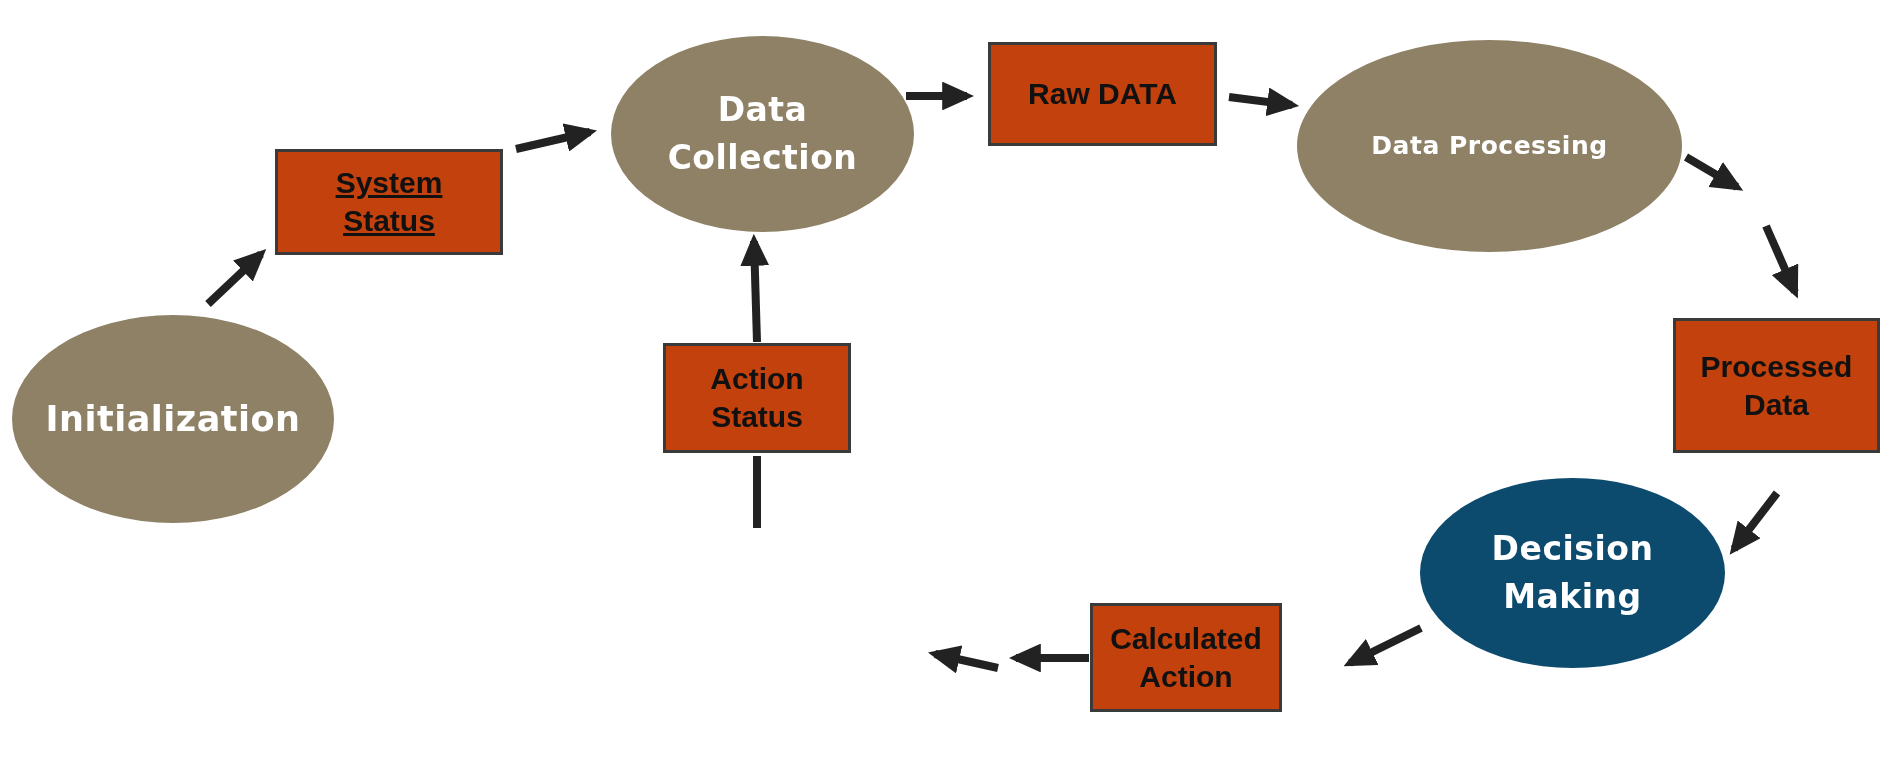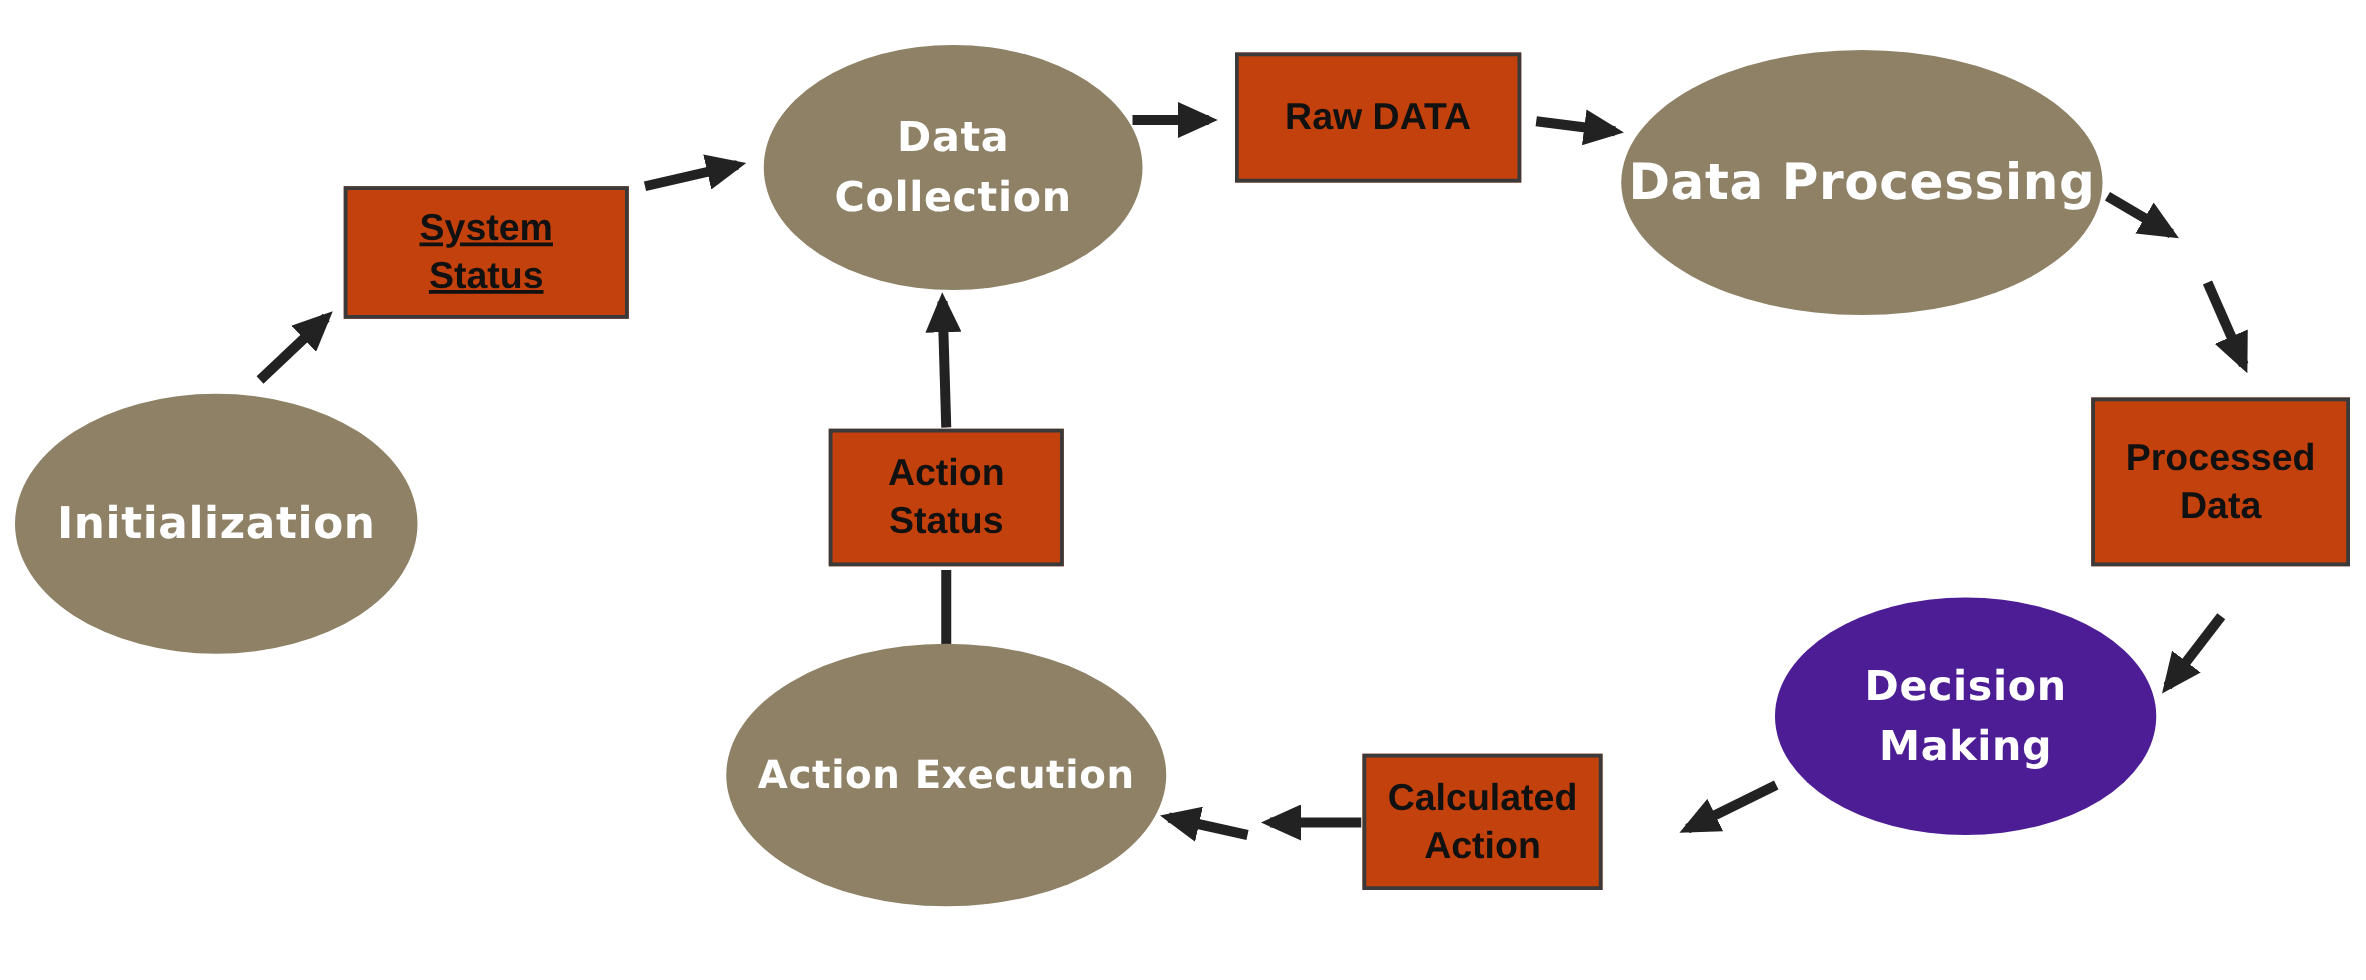--- a/index.html
+++ b/index.html
@@ -28,21 +28,21 @@
   .ellipse {
     border-radius: 50%;
     background: #8E8166;
     color: #FFFFFF;
     font-family: "DejaVu Sans", sans-serif;
     font-size: 33px;
     line-height: 1.45;
     letter-spacing: 0.5px;
   }
   .ellipse.decision {
-    background: #4c1d95;
+    background: #0c4a6e;
   }
   .box {
     background: #c2410c;
     border: 3px solid #3A3A3A;
     color: #111111;
     font-family: "Liberation Sans", sans-serif;
     font-size: 30px;
     line-height: 38px;
   }
   #arrow-layer {
@@ -84,29 +84,28 @@
   <div class="node ellipse" style="left:12px;   top:315px; width:322px; height:208px; font-size:35px;">Initialization</div>
 
   <div class="node box" style="left:275px;  top:149px; width:228px; height:106px;text-decoration:underline;">System
 Status</div>
 
   <div class="node ellipse" style="left:611px;  top:36px;  width:303px; height:196px;">Data
 Collection</div>
 
   <div class="node box" style="left:988px;  top:42px;  width:229px; height:104px;">Raw DATA</div>
 
-  <div class="node ellipse" style="left:1297px; top:40px;  width:385px; height:212px; font-size:40px;">Data Processing</div>
+  <div class="node ellipse" style="left:1297px; top:40px;  width:385px; height:212px; font-size:25px;">Data Processing</div>
 
   <div class="node box" style="left:1673px; top:318px; width:207px; height:135px;">Processed
 Data</div>
 
   <div class="node ellipse decision" style="left:1420px; top:478px; width:305px; height:190px;">Decision
 Making</div>
 
   <div class="node box" style="left:1090px; top:603px; width:192px; height:109px;">Calculated
 Action</div>
 
-  <div class="node ellipse" style="left:581px;  top:515px; width:352px; height:210px; font-size:31px;">Action Execution</div>
 
   <div class="node box" style="left:663px;  top:343px; width:188px; height:110px;">Action
 Status</div>
 
 </div>
 
 </body></html>

